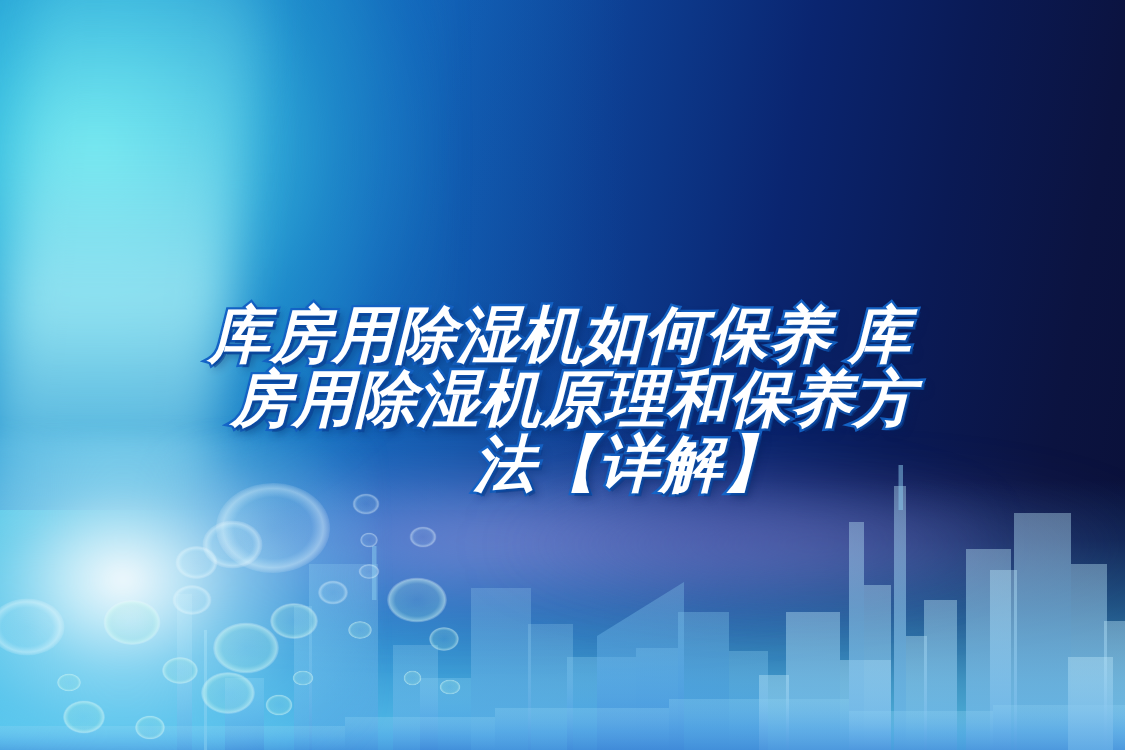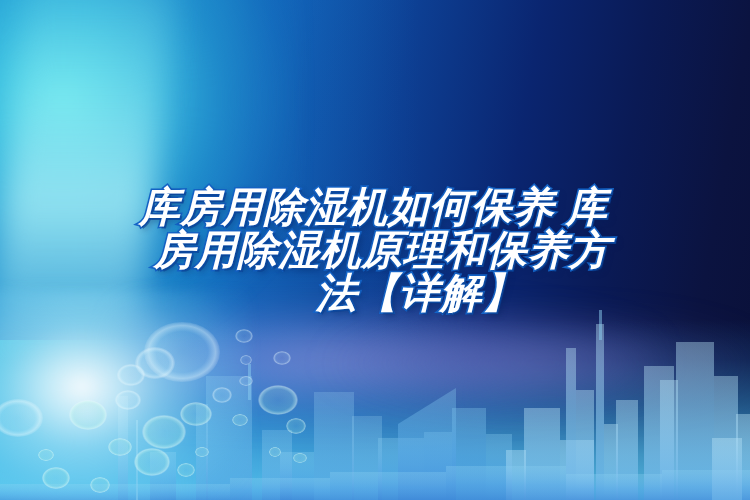--- a/index.html
+++ b/index.html
@@ -150,21 +150,21 @@
     letter-spacing: 0.5px;
     color: #ffffff;
     white-space: nowrap;
     -webkit-text-stroke: 3.2px #1565c8;
     paint-order: stroke fill;
     text-shadow:
        0 0 1px #1565c8,
        2px 2px 0 rgba(10,60,140,0.55),
        3px 3px 6px rgba(5,30,90,0.45);
   }
-  .title-line.l1 { padding-right: 4px; }
+  .title-line.l1 { padding-right: 4px; margin-top: 16px; }
   .title-line.l2 { padding-left: 14px; text-align: center; }
   .title-line.l3 { padding-left: 89px; }
 </style>
 </head>
 <body>
 
 <div id="stage">
 
   <div class="layer bg-base"></div>
 

